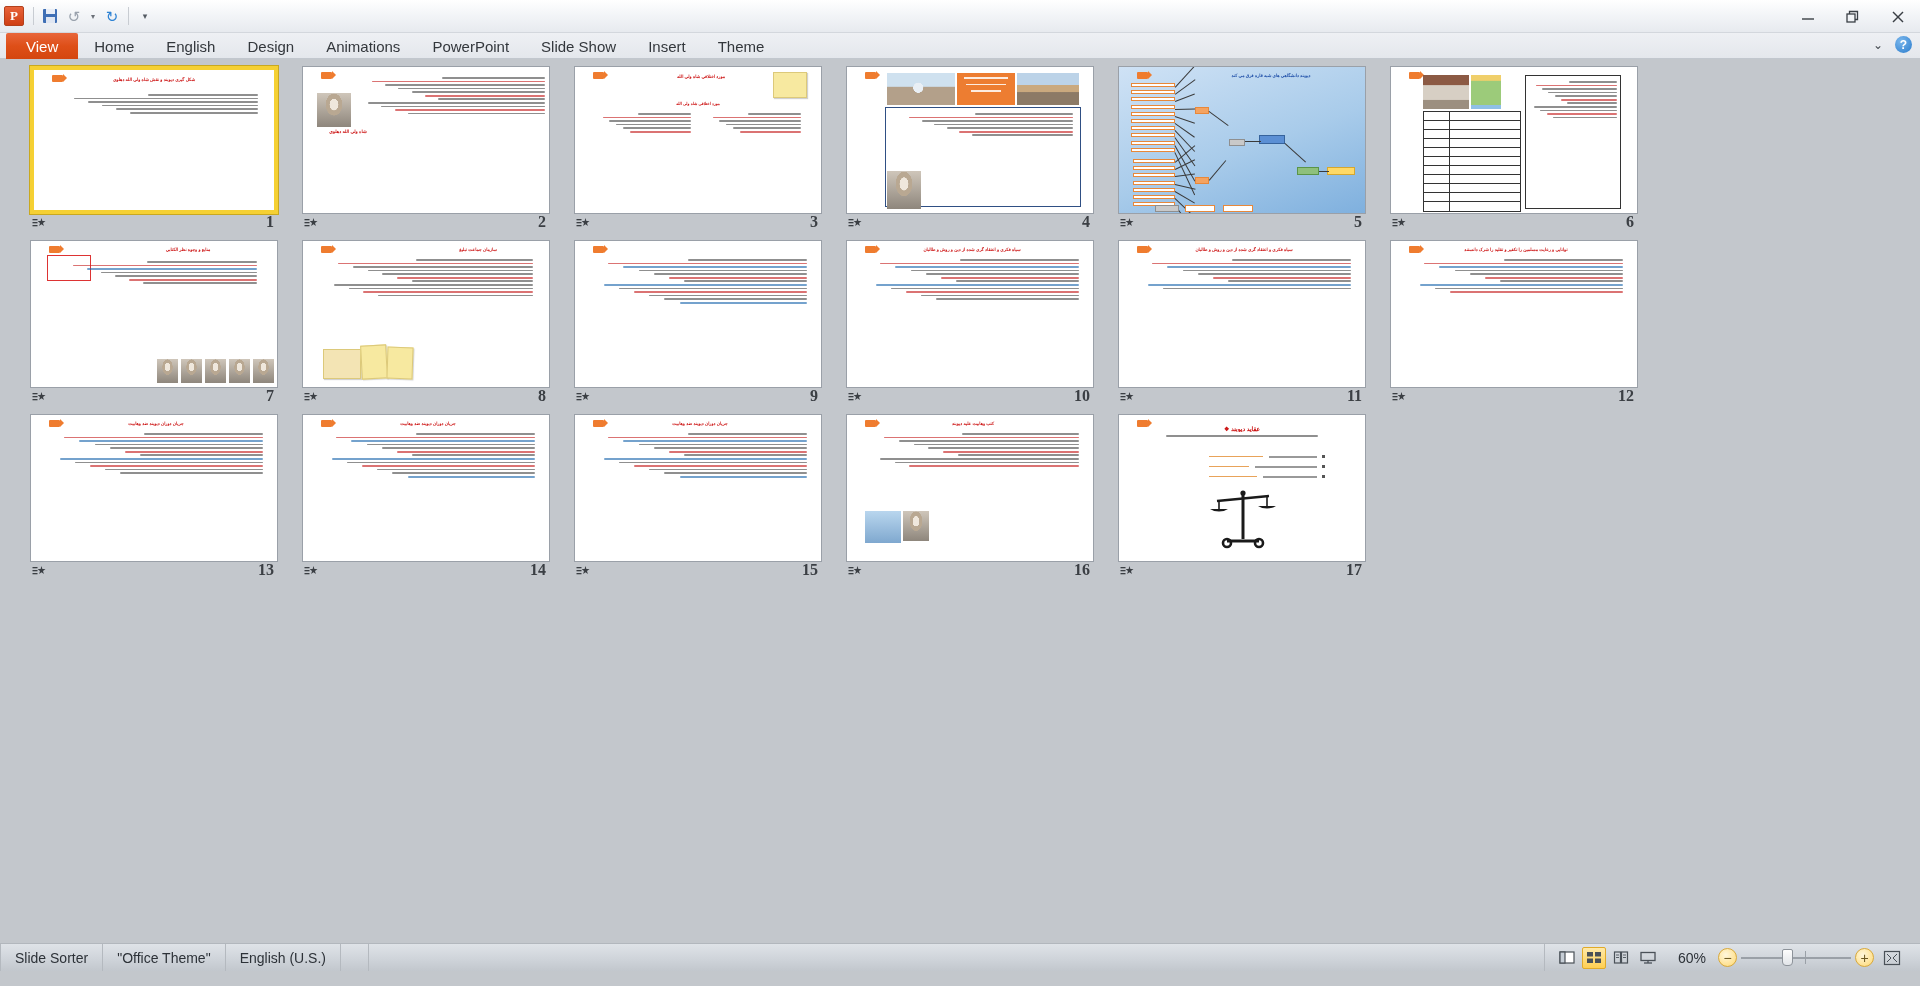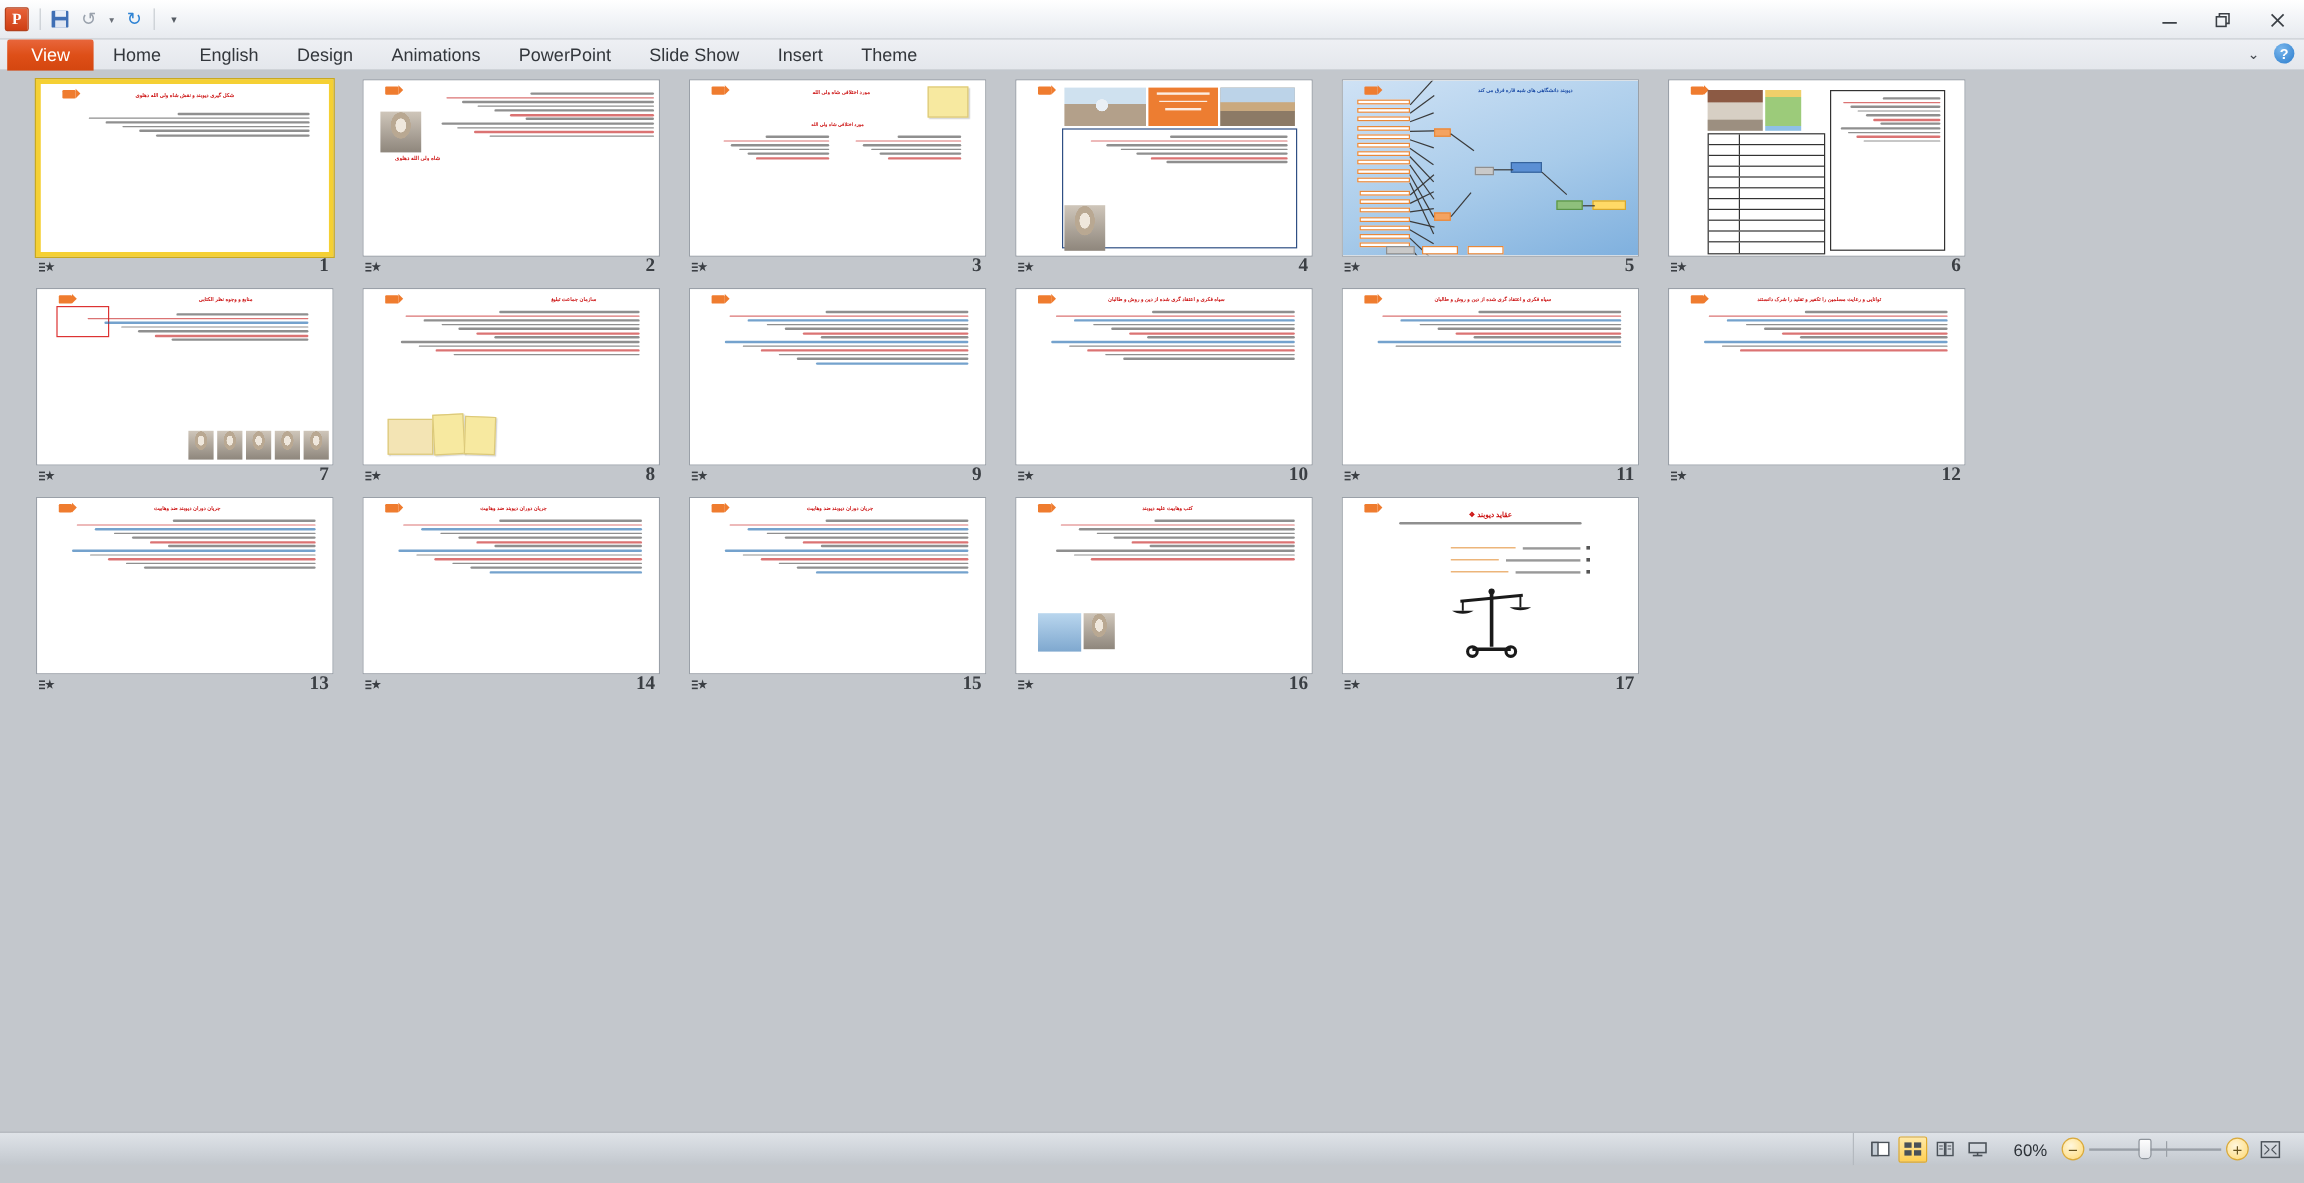--- a/index.html
+++ b/index.html
@@ -966,20 +966,26 @@
            <rect x="0.5" y="9" width="5" height="1.3" fill="#3b3f44"></rect>
            <path d="M9.5 2 L10.4 5.1 L13.5 5.1 L11 7 L11.9 10 L9.5 8.2 L7.1 10 L8 7 L5.6 5.1 L8.6 5.1 Z" fill="#3b3f44"></path>
          </svg>
        </span>
        <span class="slide-no">17</span>
      </div>
       </div>
     </div>
 
   <div class="statusbar">
+    <div class="sb-left">
+      <div class="sb-item">Slide Sorter</div>
+      <div class="sb-item">"Office Theme"</div>
+      <div class="sb-item">English (U.S.)</div>
+      <div class="sb-blank"></div>
+    </div>
 
     <div class="sb-right">
       <div class="viewbtns">
         <div class="vb">
           <svg width="16" height="13" viewBox="0 0 16 13">
             <rect x="1" y="1" width="14" height="11" fill="#fff" stroke="#4a5158" stroke-width="1.2"></rect>
             <rect x="1" y="1" width="5" height="11" fill="#c6ced6" stroke="#4a5158" stroke-width="1.2"></rect>
           </svg>
         </div>
         <div class="vb active">

